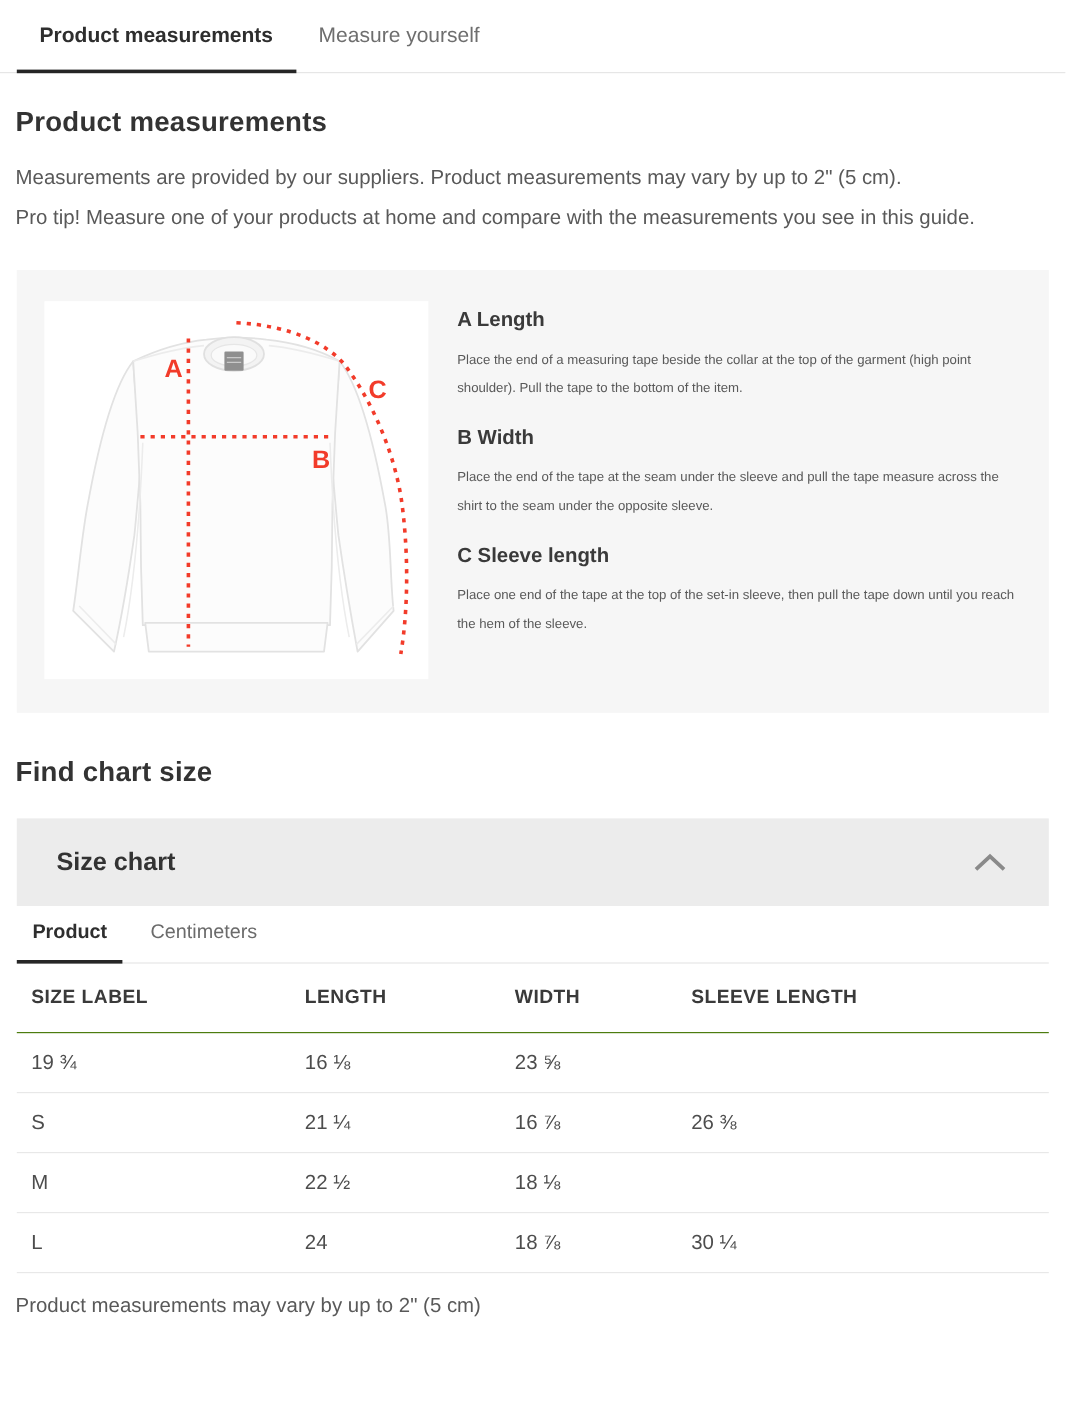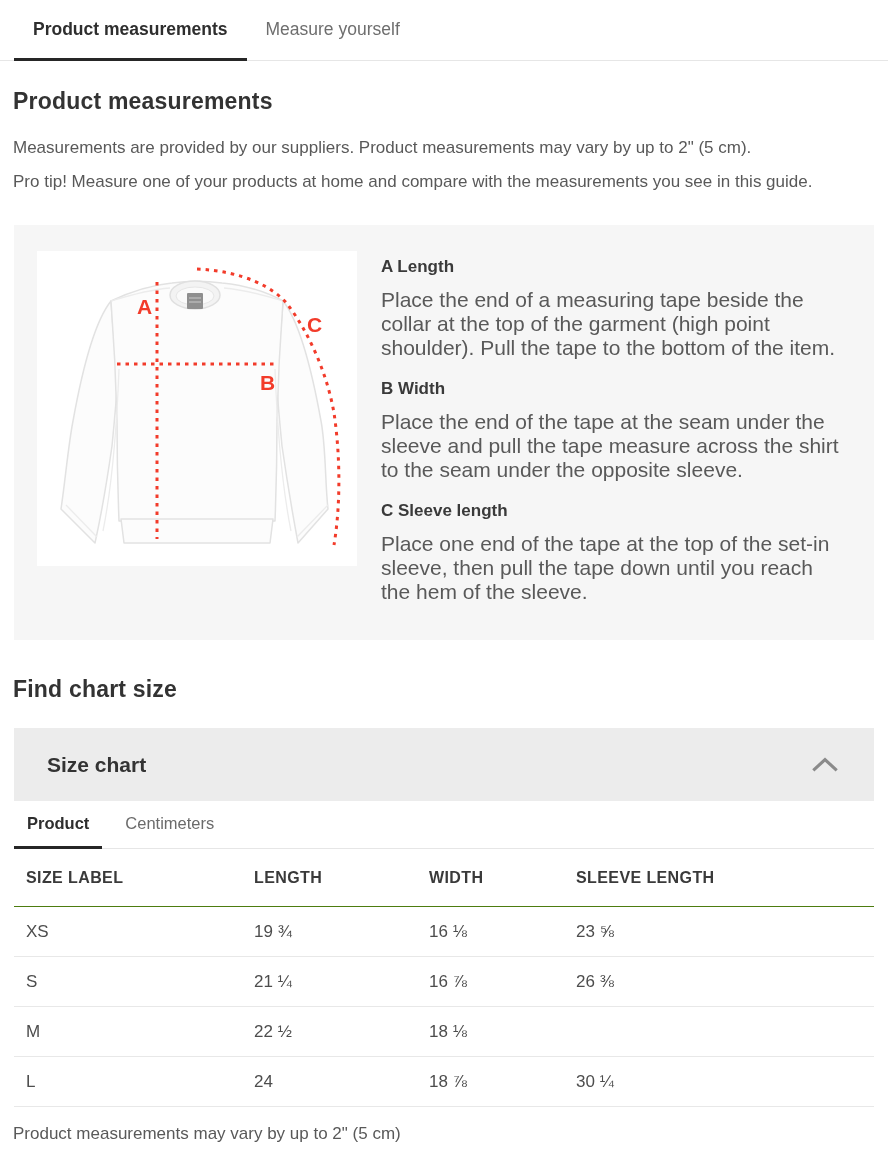--- a/index.html
+++ b/index.html
@@ -62,21 +62,21 @@
     flex: 0 0 auto;
   }
   .guide-text { flex: 1; padding-top: 6px; }
   .guide-item-title {
     font-size: 17px;
     font-weight: bold;
     color: #3a3a3a;
     margin-bottom: 11px;
   }
   .guide-item-desc {
-    font-size: 21px;
+    font-size: 11px;
     line-height: 24px;
     color: #595959;
     margin-bottom: 19px;
     max-width: 478px;
   }
   .guide-item:last-child .guide-item-desc { margin-bottom: 8px; }
 
   
   .find-size-title { margin: 36px 13px 0 13px; }
 
@@ -241,21 +241,20 @@
 
 <div class="size-table">
   <div class="t-row t-head">
     <div class="t-cell">Size label</div>
     <div class="t-cell">Length</div>
     <div class="t-cell">Width</div>
     <div class="t-cell">Sleeve length</div>
   </div>
 
   <div class="t-row t-body-row">
-    <div class="t-cell">XS</div>
     <div class="t-cell">19 ¾</div>
     <div class="t-cell">16 ⅛</div>
     <div class="t-cell">23 ⅝</div>
   </div>
   <div class="t-row t-body-row">
     <div class="t-cell">S</div>
     <div class="t-cell">21 ¼</div>
     <div class="t-cell">16 ⅞</div>
     <div class="t-cell">26 ⅜</div>
   </div>

